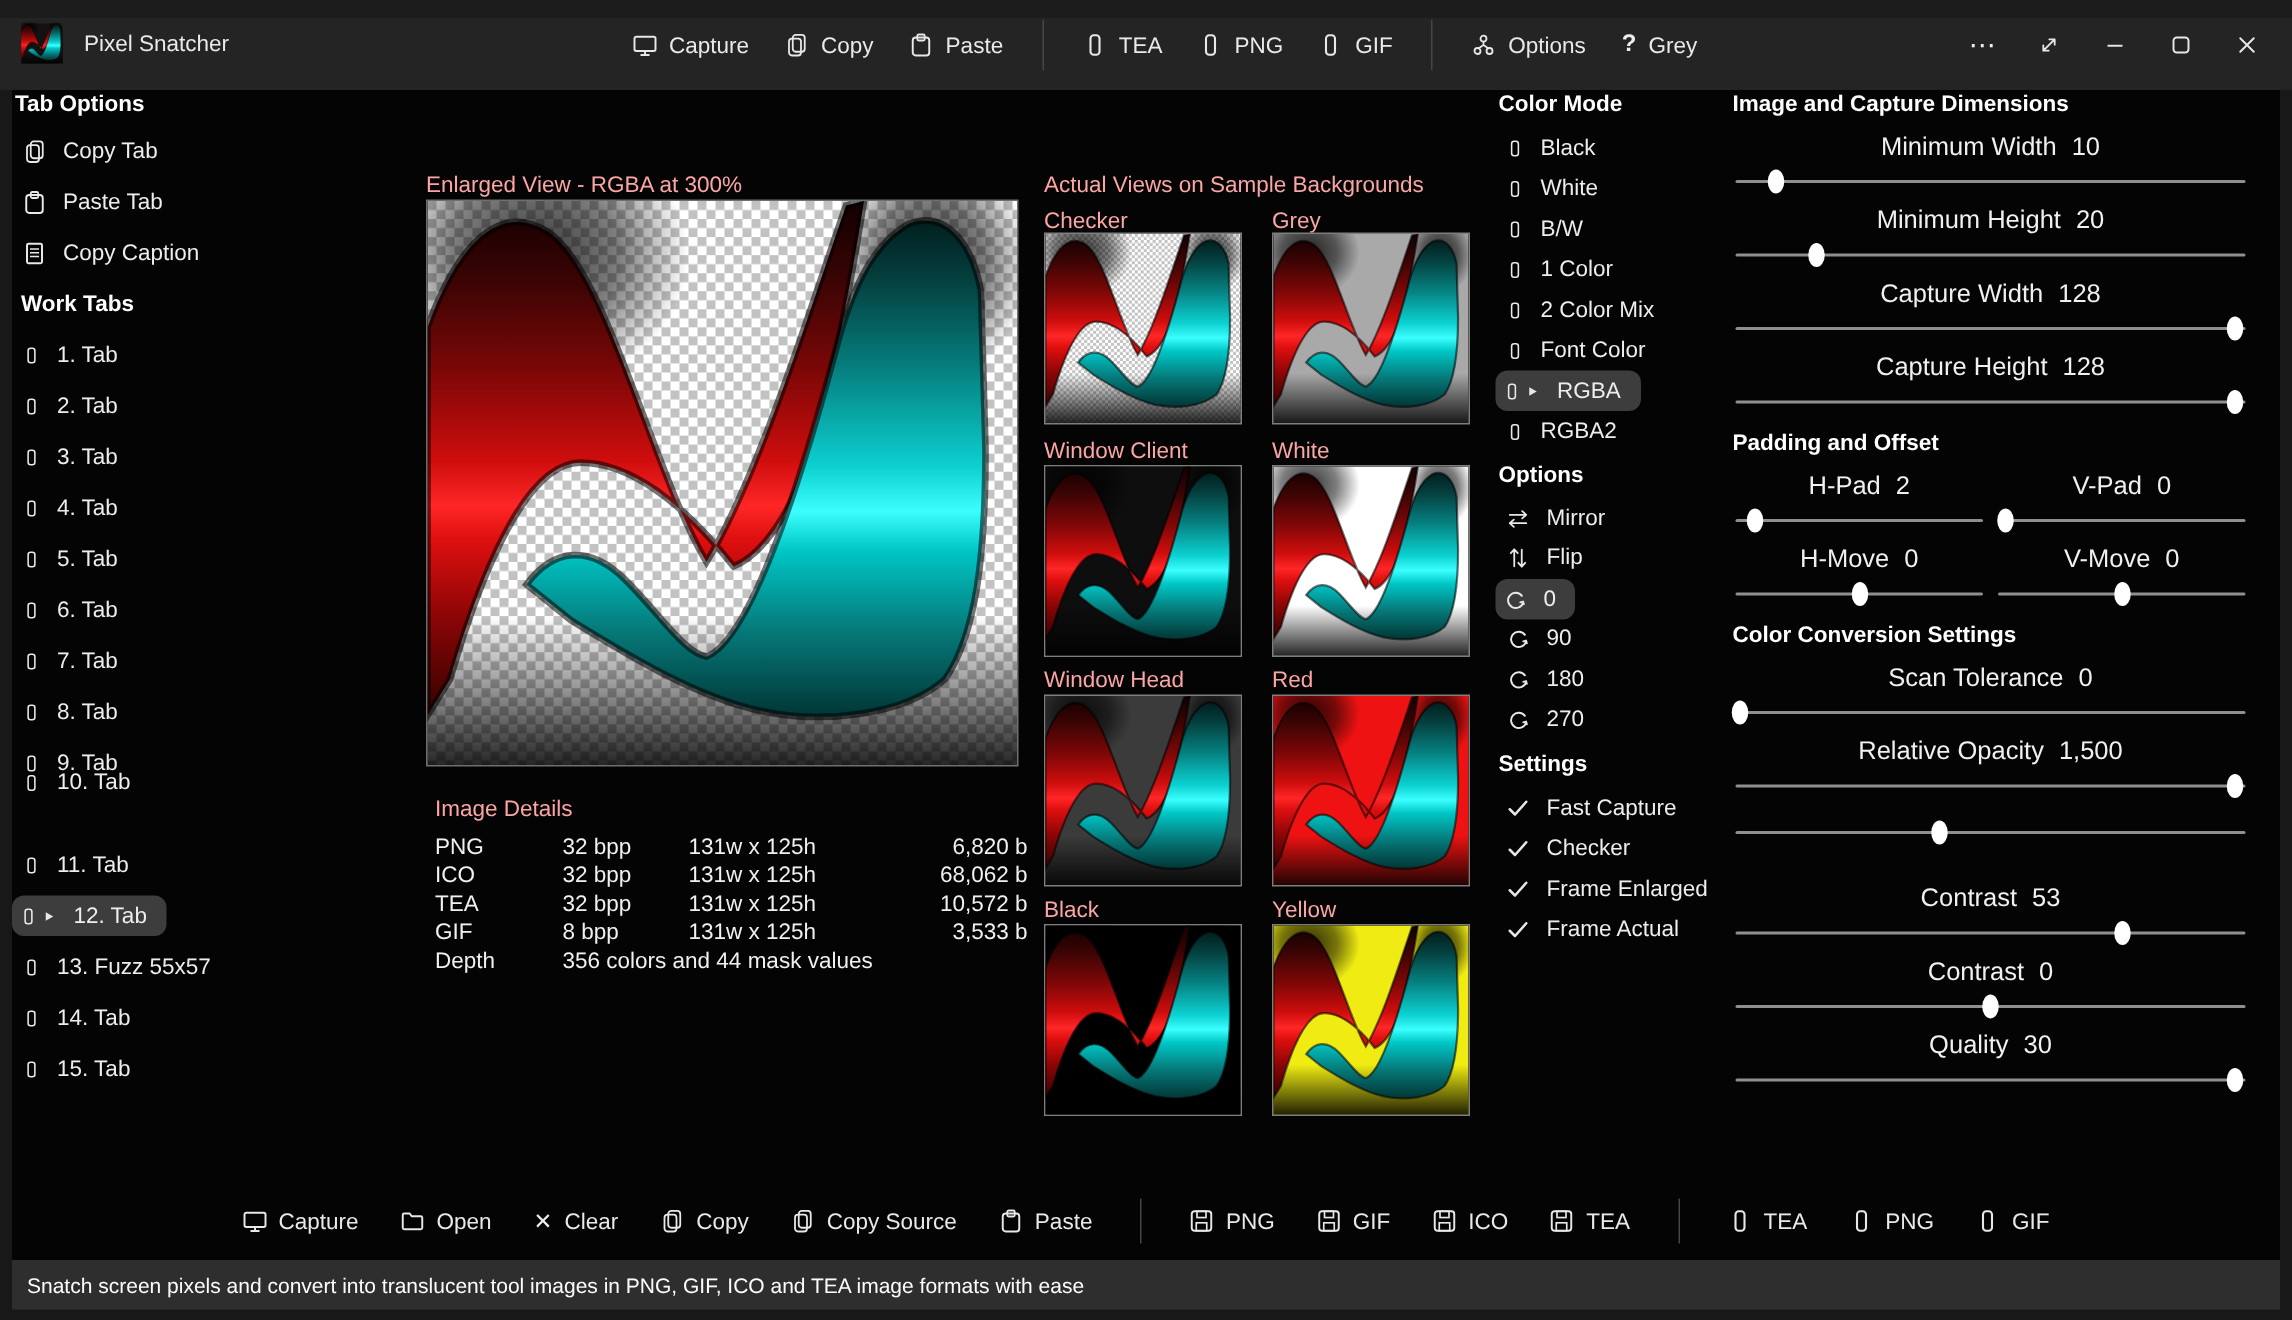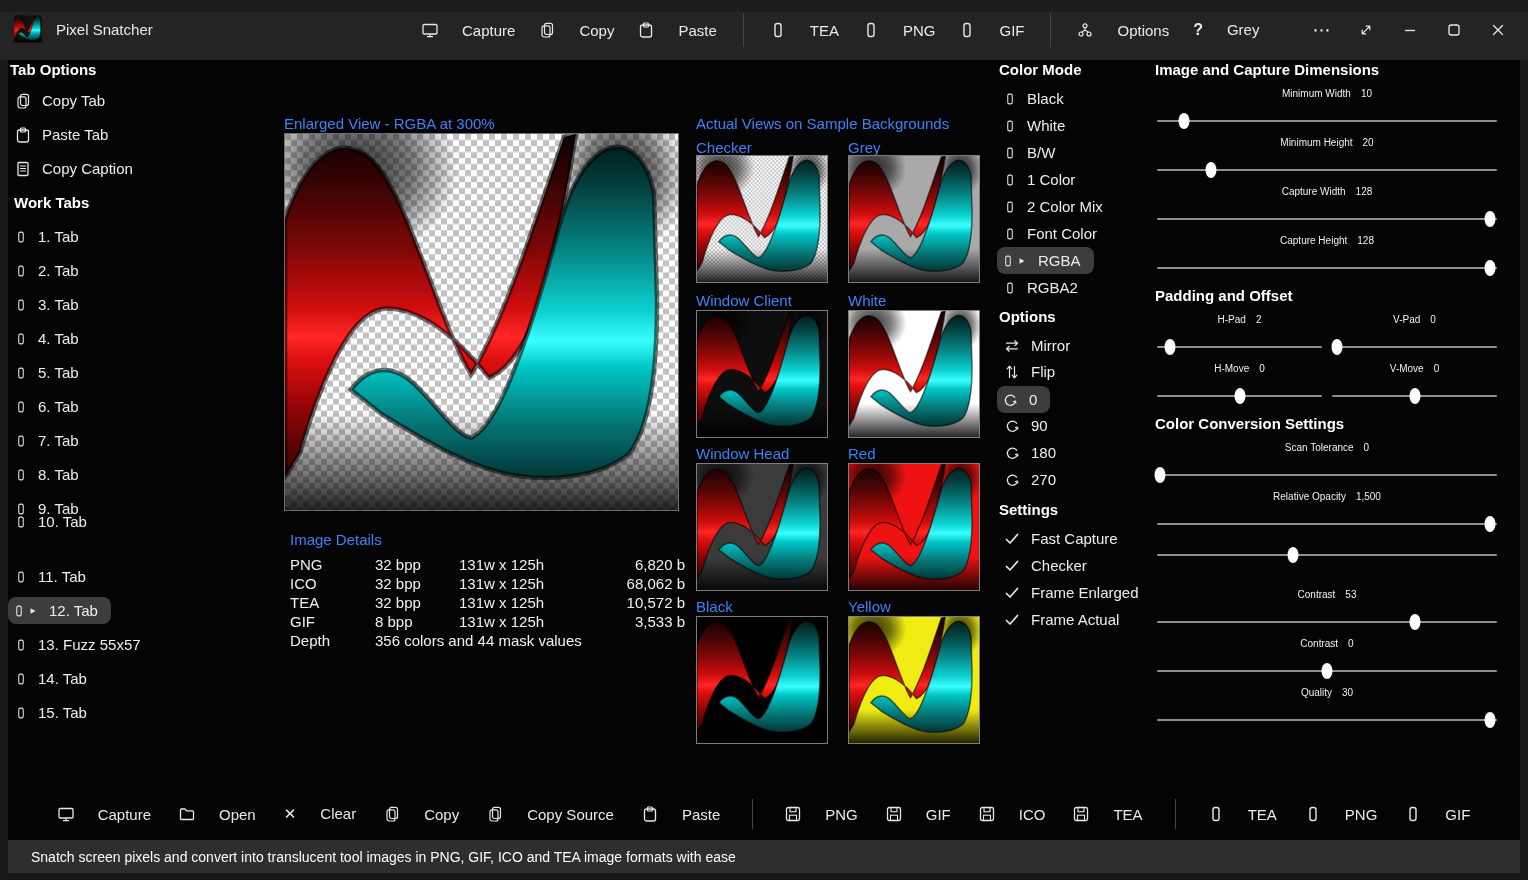--- a/index.html
+++ b/index.html
@@ -5,45 +5,45 @@
   html,body{margin:0;padding:0}
   body{width:1528px;height:880px;background:#181818;position:relative;overflow:hidden;
        font-family:"Liberation Sans",sans-serif;color:#ededed;-webkit-font-smoothing:antialiased}
   .titlebar{position:absolute;left:0;top:0;width:100%;height:60px;
             background:linear-gradient(#1c1c1c 0,#1c1c1c 12px,#242424 12px)}
   .main-bg{position:absolute;left:8px;right:8px;top:60px;height:780px;background:#040404}
   .brand{position:absolute;left:14px;top:15px;display:flex;align-items:center;gap:14px;
          font-size:15px;color:#e9e9e9}
   .tb-center{position:absolute;left:416px;top:12px;height:36px;display:flex;align-items:center;gap:12px}
   .tb-right{position:absolute;right:16px;top:12px;height:36px;display:flex;align-items:center;gap:16px}
-  .tbtn{display:flex;gap:24px;font-size:15px;color:#e9e9e9;padding:4px 6px;cursor:default;white-space:nowrap}
+  .tbtn{display:flex;align-items:center;gap:8px;font-size:15px;color:#e9e9e9;padding:4px 6px;cursor:default;white-space:nowrap}
   .vsep{width:1px;height:34px;background:#454545;margin:0 8px}
   .vsep2{width:1px;height:30px;background:#454545;margin:0 10px}
   .wbtn{width:28px;height:28px;display:flex;align-items:center;justify-content:center;color:#ededed;font-size:16px}
   .ic{width:16px;height:16px;flex:0 0 auto}
   .ic9{width:10px;height:10px;flex:0 0 auto}
   .ic12{width:12px;height:16px;flex:0 0 auto}
   .hd{position:absolute;font-size:15px;font-weight:bold;color:#fff;white-space:nowrap}
-  .cap{position:absolute;font-size:15px;color:#3b82f6;white-space:nowrap}
+  .cap{position:absolute;font-size:15px;color:#fca5a5;white-space:nowrap}
   .item{position:absolute;display:inline-flex;align-items:center;gap:11px;height:27px;
         padding:0 13px 0 7px;font-size:15px;color:#ededed;border-radius:8px;white-space:nowrap}
   .item.sel{background:#3d3d3d;padding-left:5px}
   .icgrp{display:flex;align-items:center;gap:3px}
   .enl{position:absolute;left:284px;top:133px;width:395px;height:378px;border:1px solid #6f6f6f;box-sizing:border-box}
   .enl svg,.tile svg{display:block;width:100%;height:100%}
   .tile{position:absolute;width:132px;height:128px;border:1px solid #7e7e7e;box-sizing:border-box}
   .drow{position:absolute;display:flex;font-size:15px;color:#f0f0f0;white-space:nowrap}
   .c1{width:85px}.c2{width:84px}.c3{width:136px}.c4{width:90px;text-align:right}
   .slider{position:absolute}
-  .s-label{display:flex;justify-content:center;gap:10px;font-size:10px;color:#f0f0f0;height:18px;white-space:nowrap}
+  .s-label{display:flex;justify-content:center;gap:10px;font-size:17px;color:#f0f0f0;height:18px;white-space:nowrap}
   .s-track{position:relative;height:2px;background:#8f8f8f;margin-top:14px;border-radius:1px}
   .s-thumb{position:absolute;top:-7px;width:11px;height:16px;background:#fff;border-radius:50%;transform:translateX(-50%)}
   .footer{position:absolute;left:8px;right:8px;top:797px;height:34px;display:flex;align-items:center;justify-content:center;gap:16px}
   .status{position:absolute;left:8px;right:8px;top:840px;height:33px;background:#2e2e2e;
-          display:flex;align-items:center;padding-left:23px;font-size:14px;color:#fcfcfc}
+          display:flex;align-items:center;padding-left:10px;font-size:14px;color:#fcfcfc}
   .qmark{font-size:16px;font-weight:bold;color:#ededed}
   .dots{font-size:18px;letter-spacing:1px;color:#ededed}
   .xglyph{font-size:15px;color:#ededed}
 </style>
 </head>
 <body>
 
 <svg width="0" height="0" style="position:absolute" aria-hidden="true">
   <defs>
     <pattern id="chk" width="4" height="4" patternUnits="userSpaceOnUse">

